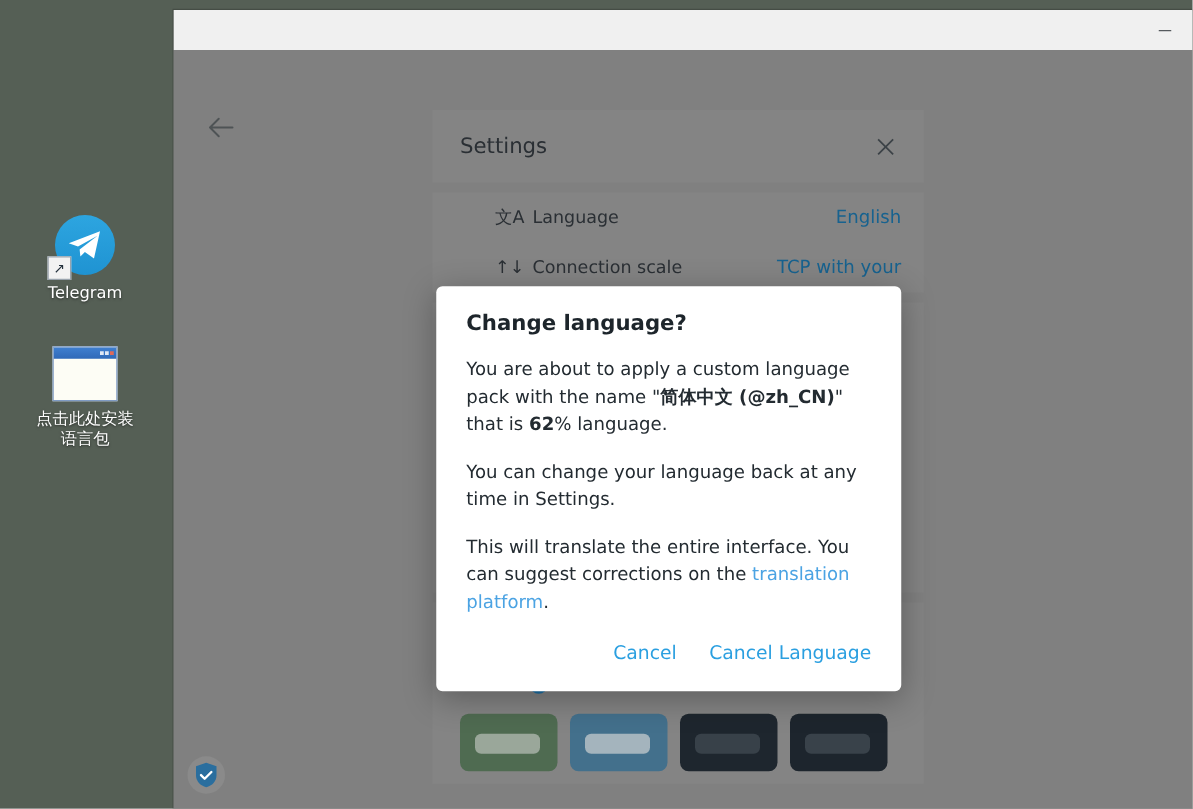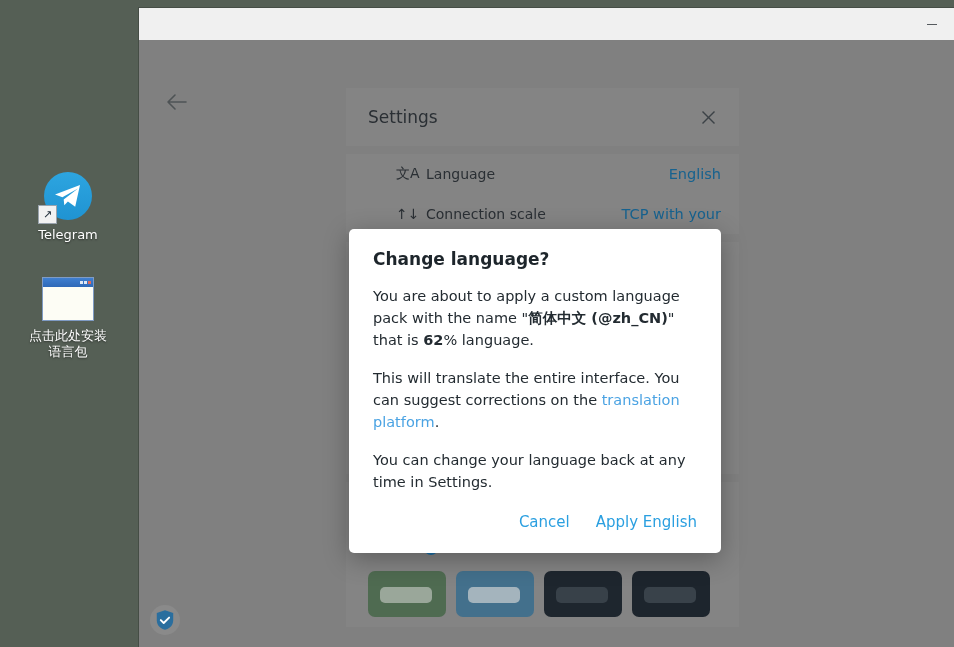--- a/index.html
+++ b/index.html
@@ -381,27 +381,27 @@
           </div>
         </div>
 
       </div>
 
       <div id="modal">
         <h2>Change language?</h2>
 
         <p><span>You are about to apply a custom language pack with the name "</span><b>简体中文 (@zh_CN)</b><span>" that is </span><b>62</b><span>% language.</span></p>
 
+        <p>You can change your language back at any time in Settings.</p>
+
         <p><span>This will translate the entire interface. You can suggest corrections on the </span><a href="#">translation platform</a><span>.</span></p>
-
-        <p>You can change your language back at any time in Settings.</p>
 
         <div class="dialog-actions">
           <span class="btn">Cancel</span>
-          <span class="btn">Apply English</span>
+          <span class="btn">Cancel Language</span>
         </div>
       </div>
 
       <div id="shield">
         <svg width="20" height="22" viewBox="0 0 20 22" aria-hidden="true">
           <path d="M10 1.2 18.2 4v7.2c0 5-3.5 8.3-8.2 9.6C5.3 19.5 1.8 16.2 1.8 11.2V4L10 1.2z" fill="#2a6e9e"></path>
           <path d="M5.8 11.1 8.7 14l5.4-5.4" fill="none" stroke="#ffffff" stroke-width="1.9" stroke-linecap="round" stroke-linejoin="round"></path>
         </svg>
       </div>
 

